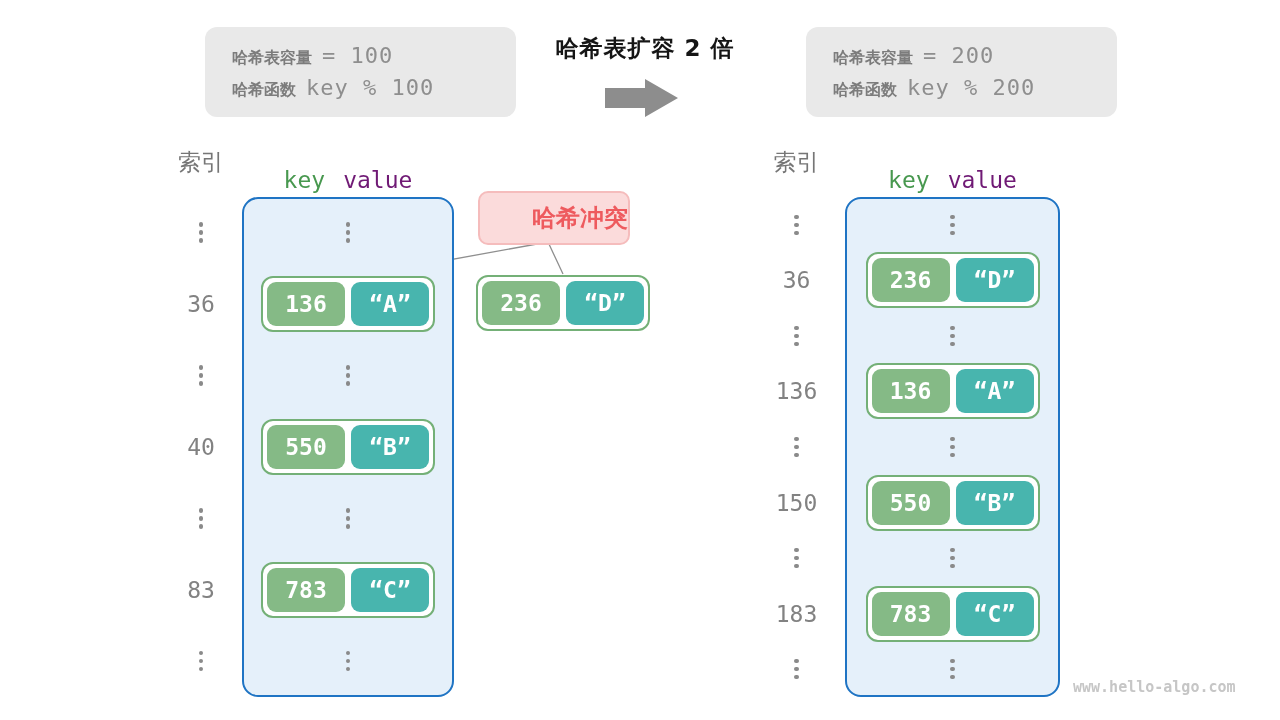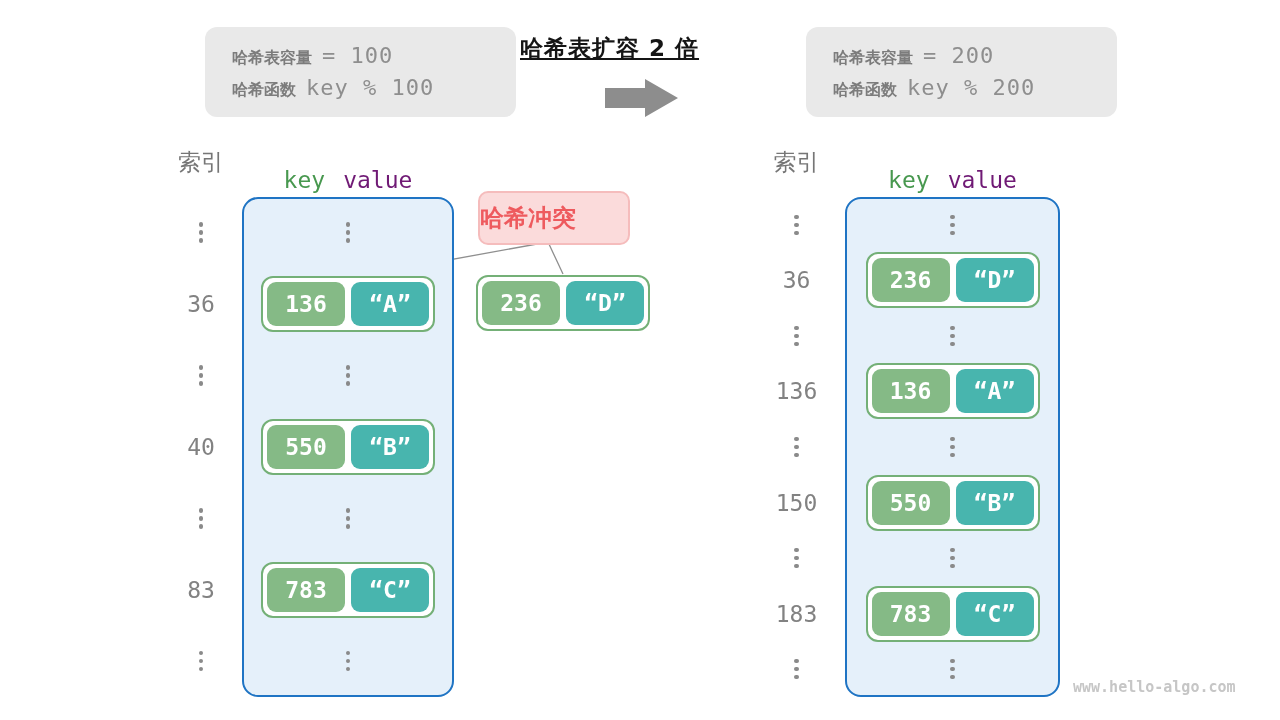--- a/index.html
+++ b/index.html
@@ -13,21 +13,21 @@
   .cap-box {
     background:#e9e9e9; border-radius:12px;
     display:flex; flex-direction:column; justify-content:center;
     padding:0 0 0 27px; gap:6px;
   }
   .cap-line { display:flex; align-items:baseline; gap:10px; }
   .cap-label { font-weight:bold; font-size:16px; color:#7c7c7c; }
   .cap-value { font-family:"DejaVu Sans Mono", monospace; font-size:22px; color:#8e8e8e; letter-spacing:1px; }
 
   
-  .expand-title { font-size:23px; font-weight:bold; color:#151515; text-align:left; letter-spacing:1px;text-decoration:underline; }
+  .expand-title { font-size:23px; font-weight:bold; color:#151515; text-align:center; letter-spacing:1px; }
 
   
   .htable { position:absolute; }
   .thead { display:flex; align-items:center; height:32px; }
   .thead .idx-h { display:flex; justify-content:center; font-size:23px; color:#767676; }
   .thead .kv-h { display:flex; justify-content:center; gap:18px;
                  font-family:"DejaVu Sans Mono", monospace; font-size:23px;margin-top:35px; }
   .key-h { color:#48984f; }
   .val-h { color:#701a75; }
 
@@ -66,21 +66,21 @@
   .kv.key { background:#85ba86; }
   .kv.val { background:#48b5ae; }
 
   
   .dots { display:flex; flex-direction:column; gap:3.5px; align-items:center; }
   .dots i { width:4.5px; height:4.5px; border-radius:50%; background:#8a8a8a; }
 
   
   .collision-box {
     background:#fbdbdb; border:2px solid #f5bcbc; border-radius:10px;
-    display:flex; align-items:center; justify-content:flex-start;
+    display:flex; align-items:center; justify-content:flex-end;
   }
   .collision-box span { font-size:24px; font-weight:bold; color:#ee5a5e; }
 
   
   .watermark { font-family:"DejaVu Sans Mono", monospace; font-size:15px; color:#c6c6c6;font-weight:bold; }
 </style>
 </head>
 <body>
 
 <div id="canvas">

